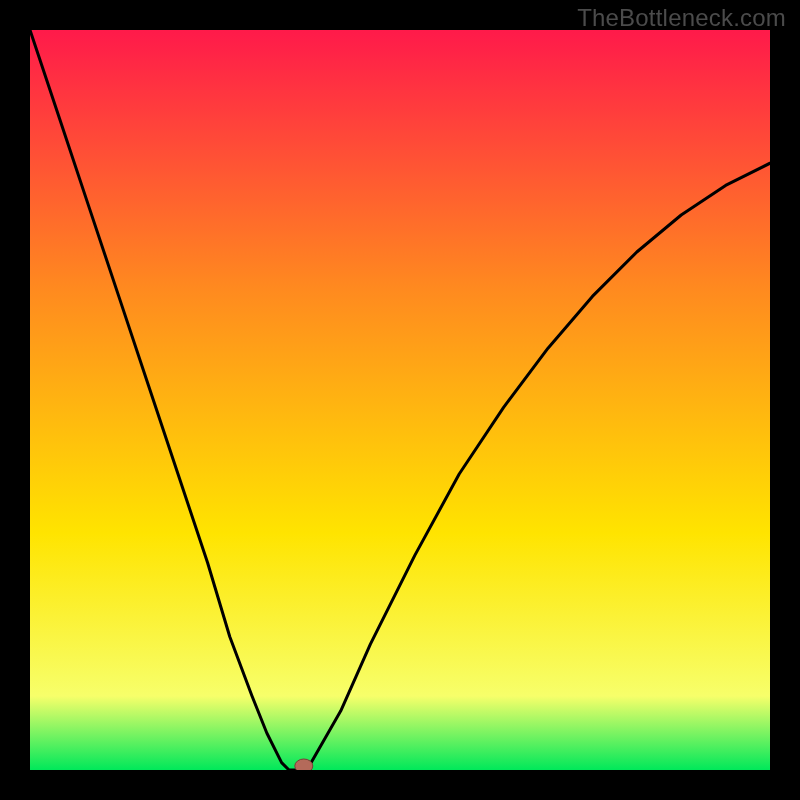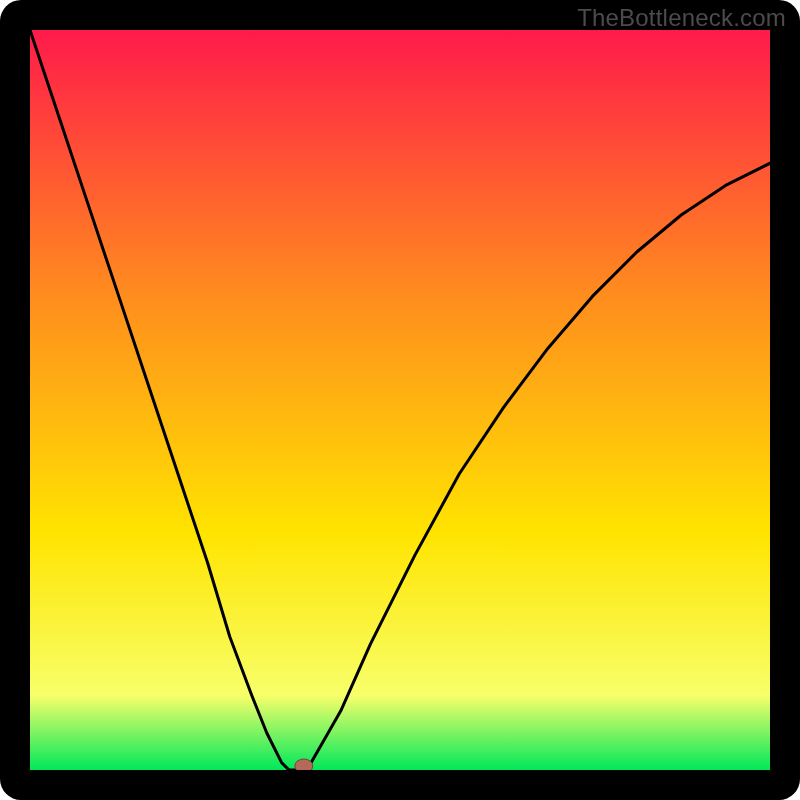--- a/index.html
+++ b/index.html
@@ -9,21 +9,20 @@
     height: 800px;
     overflow: hidden;
     background: #fff;
     font-family: Arial, Helvetica, sans-serif;
   }
   .frame {
     position: relative;
     width: 800px;
     height: 800px;
     background: #000;
-    border-radius: 21px;
   }
   .watermark {
     position: absolute;
     top: 4px;
     right: 14px;
     color: #4b4b4b;
     font-size: 24px;
     font-weight: 400;
     letter-spacing: 0.2px;
     z-index: 10;

